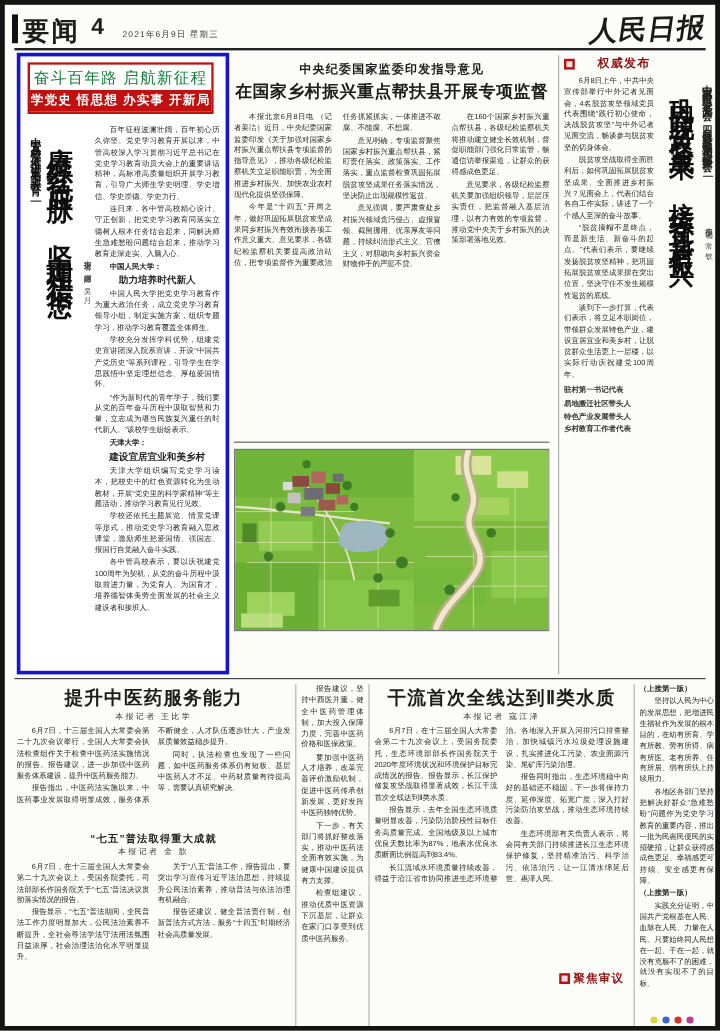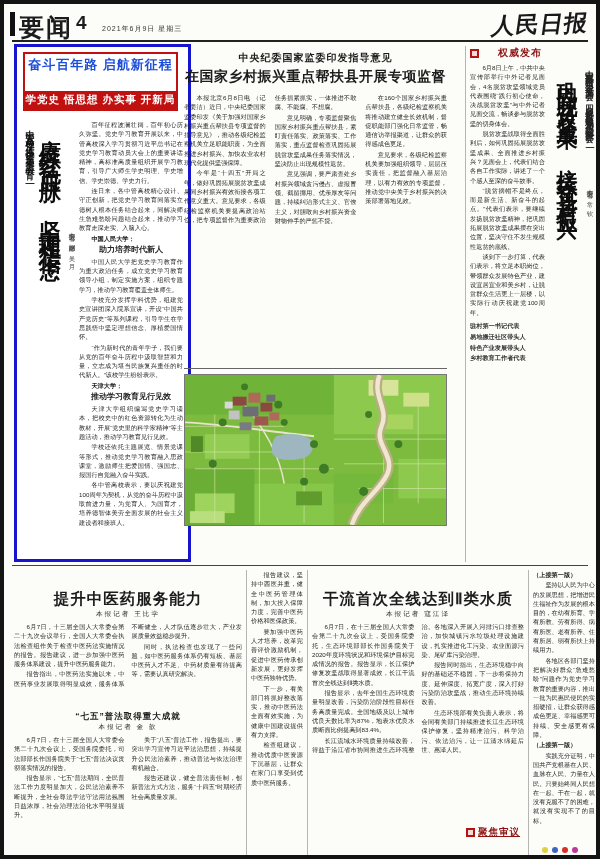--- a/index.html
+++ b/index.html
@@ -1,48 +1,48 @@
 <!DOCTYPE html>
 <html><head>
 <meta charset="utf-8">
 <style>
   html,body{margin:0;padding:0;background:#888;}
   .page{position:relative;width:600px;height:859px;background:#fcfcf9;border:4px solid #141414;box-sizing:border-box;
         font-family:"Liberation Sans",sans-serif;color:#1c1c1c;overflow:hidden;}
   
   .hdr{position:absolute;left:6px;top:7px;right:8px;height:27px;}
   .hdr-bar{position:absolute;left:0;top:1px;width:5px;height:24px;background:#111;}
-  .hdr-sec{position:absolute;left:9px;top:0;font-size:25px;font-weight:900;letter-spacing:2px;}
+  .hdr-sec{position:absolute;left:9px;top:0;font-size:22px;font-weight:900;letter-spacing:2px;}
   .hdr-num{position:absolute;left:66px;top:1px;font-size:19px;font-weight:700;}
   .hdr-date{position:absolute;left:92px;top:13px;font-size:7px;color:#333;letter-spacing:1px;}
   .masthead{position:absolute;right:0;top:-2px;font-size:23px;font-weight:900;transform:skewX(-10deg) rotate(-2deg);letter-spacing:1px;color:#191919;}
   .hrule{position:absolute;left:8px;right:8px;background:#222;}
   .hrule.r1{top:36px;height:2px;}
   .hrule.r2{top:561px;height:1px;background:#444;}
   .vrule{position:absolute;width:1px;background:#b5b5b5;}
   
   .body-txt{font-size:6.2px;line-height:1.5;text-align:justify;color:#262626;}
   .body-txt p{margin:0 0 1px;text-indent:2em;}
   .vtext{writing-mode:vertical-rl;text-orientation:upright;}
   .kicker-c{text-align:center;font-weight:700;}
   .byline{text-align:center;font-size:6.6px;color:#333;letter-spacing:2px;}
   
   .feat{position:absolute;left:10px;top:40px;width:177px;height:518px;border:3px solid #1515cf;background:#fff;box-sizing:border-box;}
   .feat-banner{margin:5px 10px 4px 6px;border:2px solid #c01010;}
-  .feat-banner .l1{color:#1d4ed8;font-weight:700;font-size:13px;text-align:center;padding:2px 0 17px;letter-spacing:1px;background:#fff;}
+  .feat-banner .l1{color:#15803d;font-weight:400;font-size:13px;text-align:center;padding:2px 0 1px;letter-spacing:1px;background:#fff;}
   .feat-banner .l2{color:#fff;background:#c01010;font-weight:700;font-size:10.5px;text-align:center;padding:2px 0;letter-spacing:1px;}
   .feat-row{display:flex;height:448px;padding:2px 4px 2px 4px;box-sizing:border-box;}
   .feat-kicker{width:15px;font-size:9px;font-weight:700;letter-spacing:3px;padding-top:6px;color:#111;}
   .feat-title{width:29px;font-size:22px;font-weight:900;letter-spacing:8px;padding-top:4px;color:#0d0d0d;}
   .feat-byline{width:11px;font-size:6.4px;color:#444;padding-top:110px;letter-spacing:1px;}
   .feat-body{flex:1;overflow:hidden;padding:3px 1px 0 3px;}
   .org-line{text-indent:2em;font-weight:700;margin:2px 0;}
   .subhead{text-align:center;font-weight:900;font-size:8px;margin:3px 0;text-indent:0 !important;}
   
-  .center{position:absolute;left:180px;top:41px;width:263px;height:517px;overflow:hidden;}
+  .center{position:absolute;left:191px;top:41px;width:263px;height:517px;overflow:hidden;}
   .c-kicker{font-size:10px;padding-top:6px;letter-spacing:1px;}
   .c-head{font-size:14px;font-weight:900;text-align:center;letter-spacing:0.5px;margin-top:3px;}
   .c-cols{margin-top:7px;height:272px;column-count:3;column-gap:9px;overflow:hidden;}
   .c-photorule{border-top:1px solid #666;margin-top:3px;}
   .photo{margin-top:5px;width:263px;height:152px;border:1px solid #777;box-sizing:border-box;display:block;}
   
   .right{position:absolute;left:466px;top:42px;width:126px;height:516px;overflow:hidden;}
   .label-row{display:flex;align-items:center;gap:19px;}
   .label-icon{width:9px;height:9px;background:#b51313;display:inline-block;position:relative;}
   .label-icon:after{content:"";position:absolute;left:2px;top:2px;width:5px;height:5px;background:#fff;opacity:.85;}
@@ -54,21 +54,21 @@
   .r-title{width:33px;font-size:21px;font-weight:900;letter-spacing:7px;color:#0d0d0d;padding-top:2px;}
   .r-kicker{width:15px;font-size:8.5px;font-weight:700;letter-spacing:2px;color:#222;}
   .r-kicker .kb{margin-top:18px;font-weight:400;font-size:6.4px;color:#444;letter-spacing:1px;}
   
   .bsec{position:absolute;top:566px;height:285px;overflow:hidden;}
   .bl{left:10px;width:228px;}
   .nc{left:247px;width:52px;}
   .bm{left:308px;width:212px;}
   .br{left:529px;width:62px;}
   .b-kicker{font-size:8.5px;letter-spacing:1px;}
-  .b-head{font-size:15.5px;font-weight:900;text-align:center;letter-spacing:1px;margin-top:19px;}
+  .b-head{font-size:15.5px;font-weight:900;text-align:center;letter-spacing:1px;margin-top:2px;}
   .b-head.small{font-size:14px;}
   .twocol{column-count:2;column-gap:7px;overflow:hidden;margin-top:3px;}
   .marker{font-weight:700;text-indent:0 !important;}
   .focus-row{display:flex;justify-content:flex-end;align-items:center;gap:3px;margin-top:4px;padding-right:4px;}
   
   .dots{position:absolute;right:18px;bottom:2px;display:flex;gap:4px;}
   .dot{width:6px;height:6px;border-radius:50%;}
   .dot.y{background:#ddd23f;} .dot.b{background:#3a67c2;} .dot.r{background:#d92f28;} .dot.m{background:#bb3a98;}
 </style>
 </head>
@@ -100,21 +100,21 @@
             <p>连日来，各中管高校精心设计、守正创新，把党史学习教育同落实立德树人根本任务结合起来，同解决师生急难愁盼问题结合起来，推动学习教育走深走实、入脑入心。</p>
           </div>
         <p class="org-line">中国人民大学：</p>
         <p class="subhead">助力培养时代新人</p>
         <div>
             <p>中国人民大学把党史学习教育作为重大政治任务，成立党史学习教育领导小组，制定实施方案，组织专题学习，推动学习教育覆盖全体师生。</p>
             <p>学校充分发挥学科优势，组建党史宣讲团深入院系宣讲，开设“中国共产党历史”等系列课程，引导学生在学思践悟中坚定理想信念、厚植爱国情怀。</p>
             <p>“作为新时代的青年学子，我们要从党的百年奋斗历程中汲取智慧和力量，立志成为堪当民族复兴重任的时代新人。”该校学生纷纷表示。</p>
           </div>
         <p class="org-line">天津大学：</p>
-        <p class="subhead">推动学习教育见行见效</p>
+        <p class="subhead">建设宜居宜业和美乡村</p>
         <div>
             <p>天津大学组织编写党史学习读本，把校史中的红色资源转化为生动教材，开展“党史里的科学家精神”等主题活动，推动学习教育见行见效。</p>
             <p>学校还依托主题展览、情景党课等形式，推动党史学习教育融入思政课堂，激励师生把爱国情、强国志、报国行自觉融入奋斗实践。</p>
             <p>各中管高校表示，要以庆祝建党100周年为契机，从党的奋斗历程中汲取前进力量，为党育人、为国育才，培养德智体美劳全面发展的社会主义建设者和接班人。</p>
           </div>
       </div>
     </div>
   </div>
 
   <div class="center">
@@ -258,21 +258,21 @@
     <div class="byline">本报记者 寇江泽</div>
     <div class="twocol body-txt" style="height:200px;">
         <p>6月7日，在十三届全国人大常委会第二十九次会议上，受国务院委托，生态环境部部长作国务院关于2020年度环境状况和环境保护目标完成情况的报告。报告显示，长江保护修复攻坚战取得显著成效，长江干流首次全线达到Ⅱ类水质。</p>
         <p>报告显示，去年全国生态环境质量明显改善，污染防治阶段性目标任务高质量完成。全国地级及以上城市优良天数比率为87%，地表水优良水质断面比例提高到83.4%。</p>
         <p>长江流域水环境质量持续改善，得益于沿江省市协同推进生态环境整治。各地深入开展入河排污口排查整治，加快城镇污水垃圾处理设施建设，扎实推进化工污染、农业面源污染、尾矿库污染治理。</p>
         <p>报告同时指出，生态环境稳中向好的基础还不稳固，下一步将保持力度、延伸深度、拓宽广度，深入打好污染防治攻坚战，推动生态环境持续改善。</p>
         <p>生态环境部有关负责人表示，将会同有关部门持续推进长江生态环境保护修复，坚持精准治污、科学治污、依法治污，让一江清水绵延后世、惠泽人民。</p>
       </div>
     <div class="focus-row">
       <span class="label-icon"></span>
-      <span class="label-txt" style="font-size:9.5px;text-decoration:underline;">聚焦审议</span>
+      <span class="label-txt" style="font-size:9.5px;">聚焦审议</span>
     </div>
   </div>
 
   <div class="vrule" style="left:524px;top:566px;height:285px;"></div>
 
   <div class="bsec br body-txt">
     <p class="marker">（上接第一版）</p>
     <div>
         <p>坚持以人民为中心的发展思想，把增进民生福祉作为发展的根本目的，在幼有所育、学有所教、劳有所得、病有所医、老有所养、住有所居、弱有所扶上持续用力。</p>
         <p>各地区各部门坚持把解决好群众“急难愁盼”问题作为党史学习教育的重要内容，推出一批为民惠民便民的实招硬招，让群众获得感成色更足、幸福感更可持续、安全感更有保障。</p>

